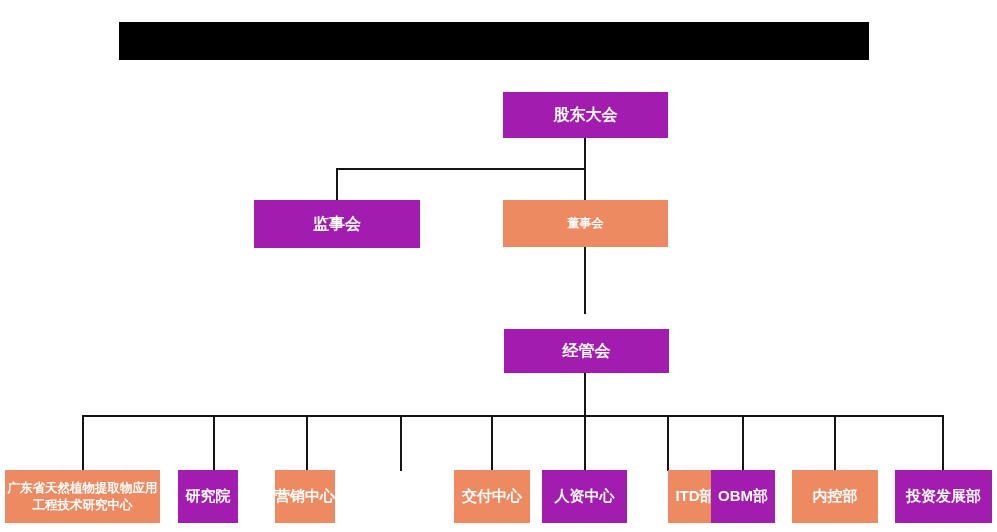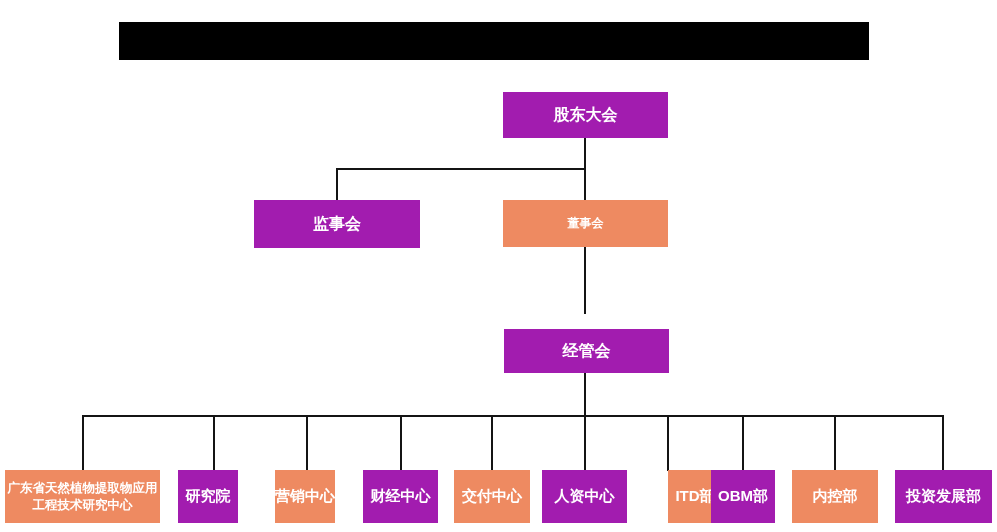--- a/index.html
+++ b/index.html
@@ -122,23 +122,20 @@
 
   <div class="node light dept d0">
     <span>广东省天然植物提取物应用工程技术研究中心</span>
   </div>
   <div class="node dark dept d1">
     <span>研究院</span>
   </div>
   <div class="node light dept d2">
     <span>营销中心</span>
   </div>
-  <div class="node dark dept d3">
-    <span>财经中心</span>
-  </div>
   <div class="node light dept d4">
     <span>交付中心</span>
   </div>
   <div class="node dark dept d5">
     <span>人资中心</span>
   </div>
   <div class="node light dept d6">
     <span>ITD部</span>
   </div>
   <div class="node dark dept d7">

